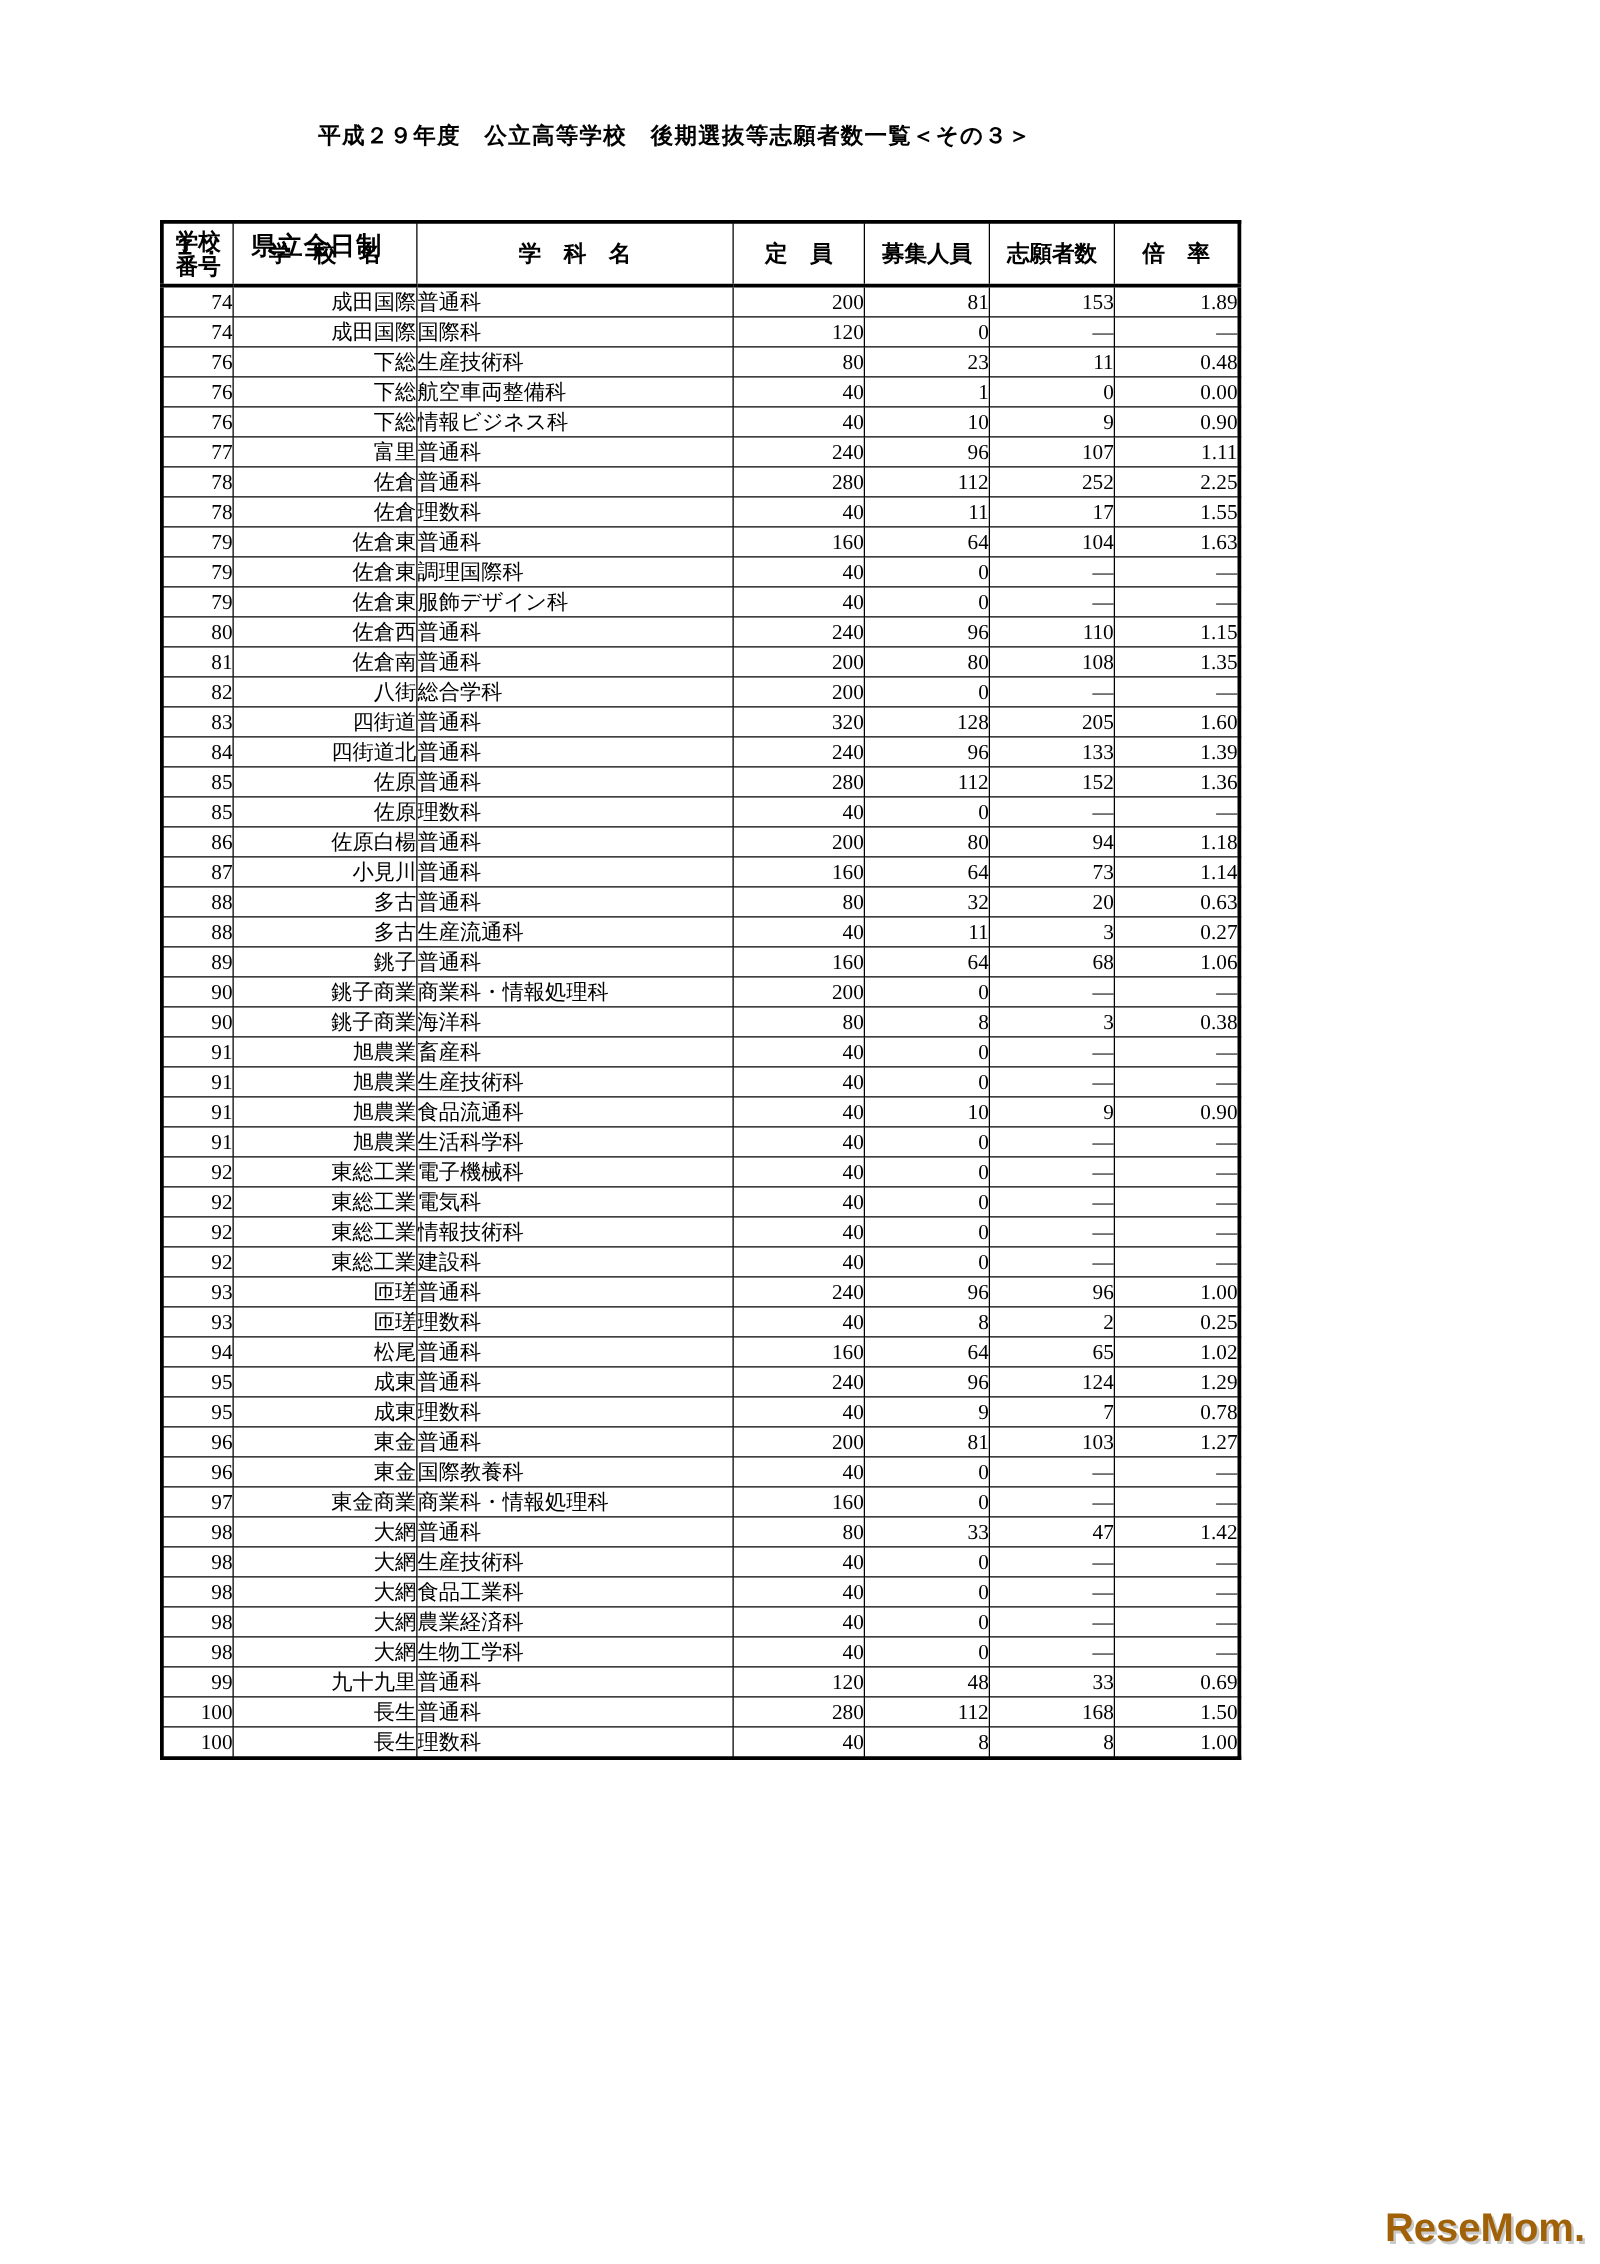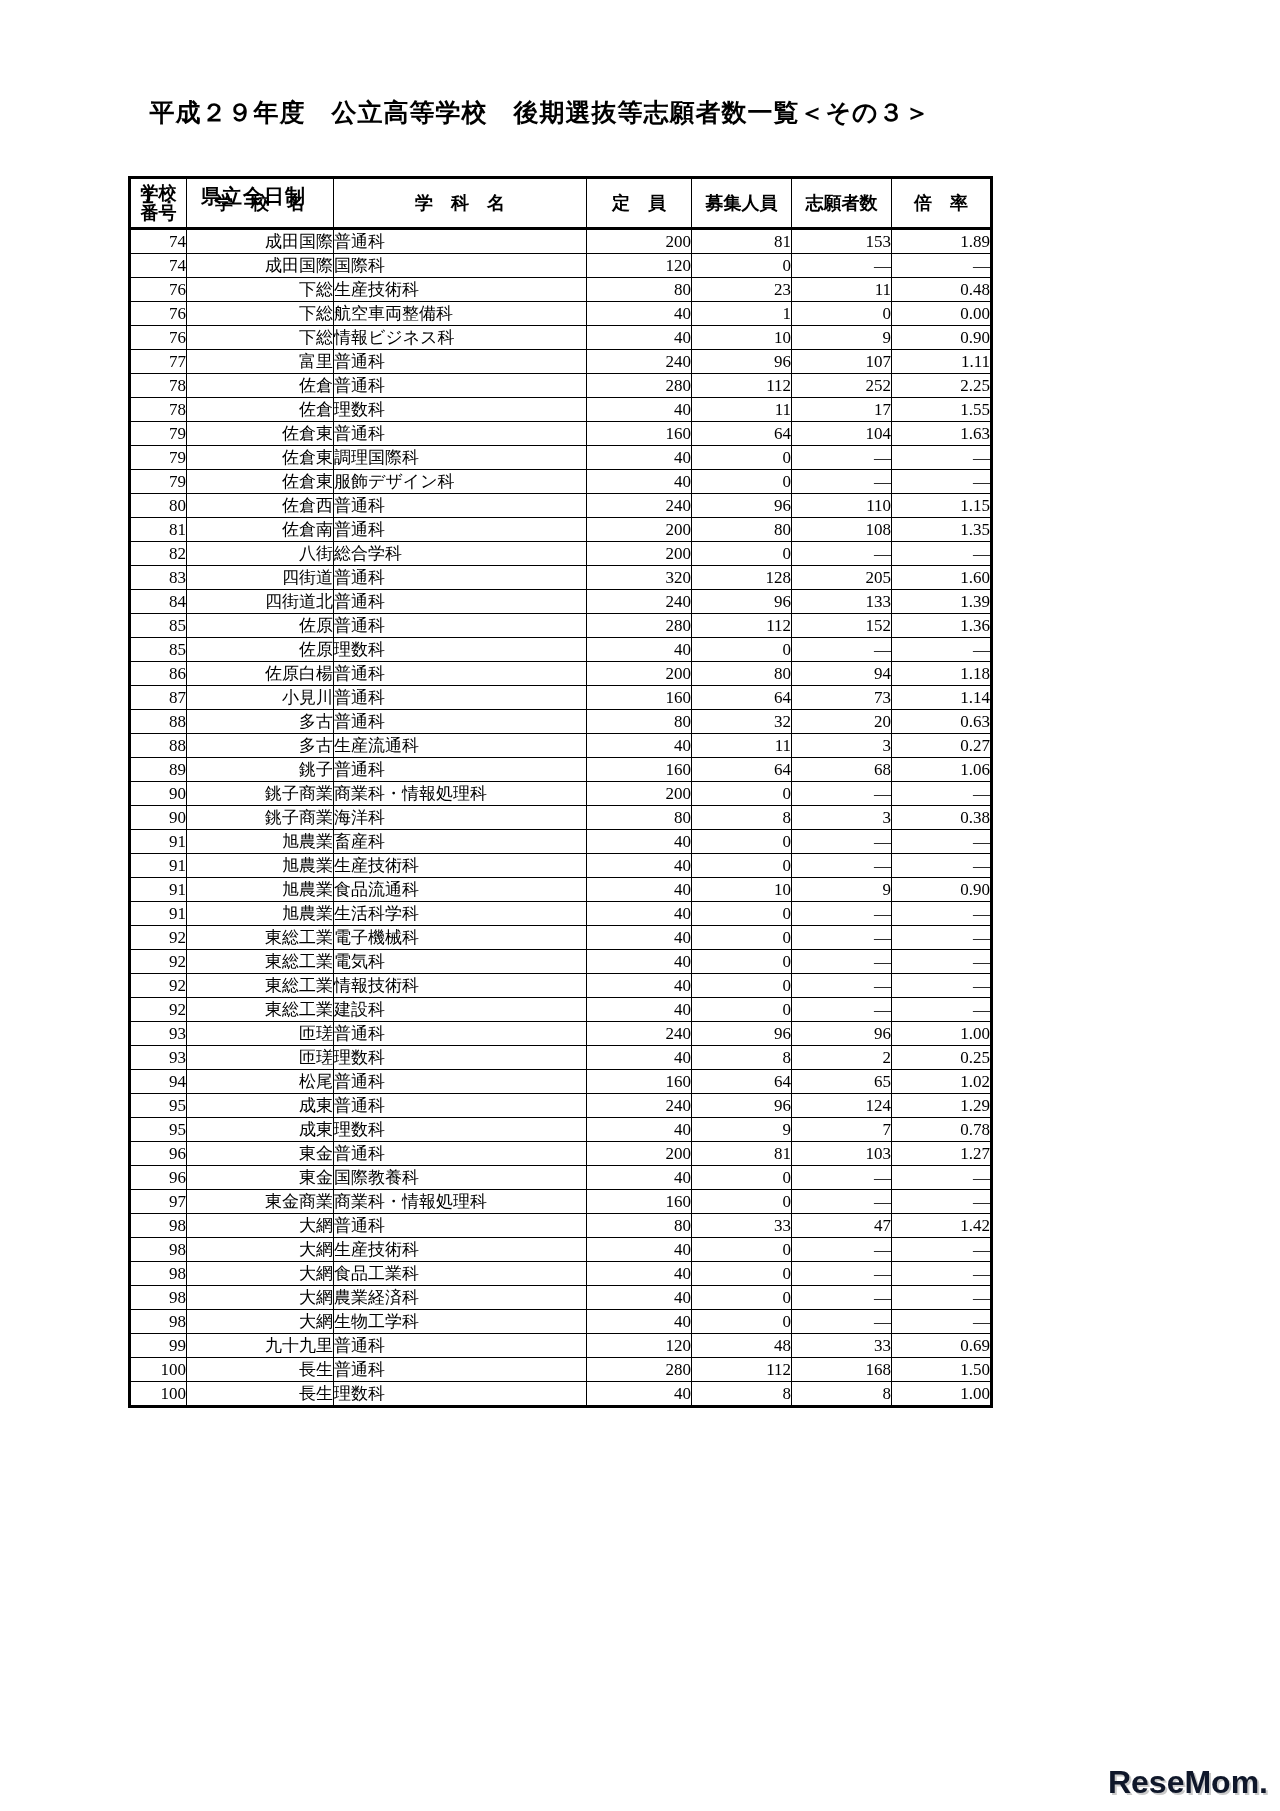--- a/index.html
+++ b/index.html
@@ -11,21 +11,21 @@
     font-family:"Liberation Serif","DejaVu Serif",serif;
     color:#000;
     overflow:hidden;
   }
   .doc-title{
     position:absolute;
     top:96px;
     left:0;
     width:1080px;
     text-align:center;
-    font-size:25px;
+    font-size:18px;
     font-weight:bold;
     letter-spacing:1px;
     white-space:nowrap;
   }
   .section-label{
     position:absolute;
     top:147px;
     left:138px;
     font-size:20px;
     font-weight:bold;
@@ -67,21 +67,21 @@
   td.no{text-align:right;padding-right:3px;}
   td.name{text-align:right;padding-left:3px;}
   td.dept{text-align:left;padding-left:4px;margin-top:34px;}
   .watermark{
     position:absolute;
     right:12px;
     bottom:10px;
     font-family:"Liberation Sans","DejaVu Sans",sans-serif;
     font-weight:bold;
     font-size:32px;
-    color:#0f172a;
+    color:#a16207;
     text-shadow:2px 2px 0 #c9c9c9;
     letter-spacing:0px;
   }
 </style>
 </head>
 <body>
 
 <div class="page">
 
   <div class="doc-title">平成２９年度　公立高等学校　後期選抜等志願者数一覧＜その３＞</div>

